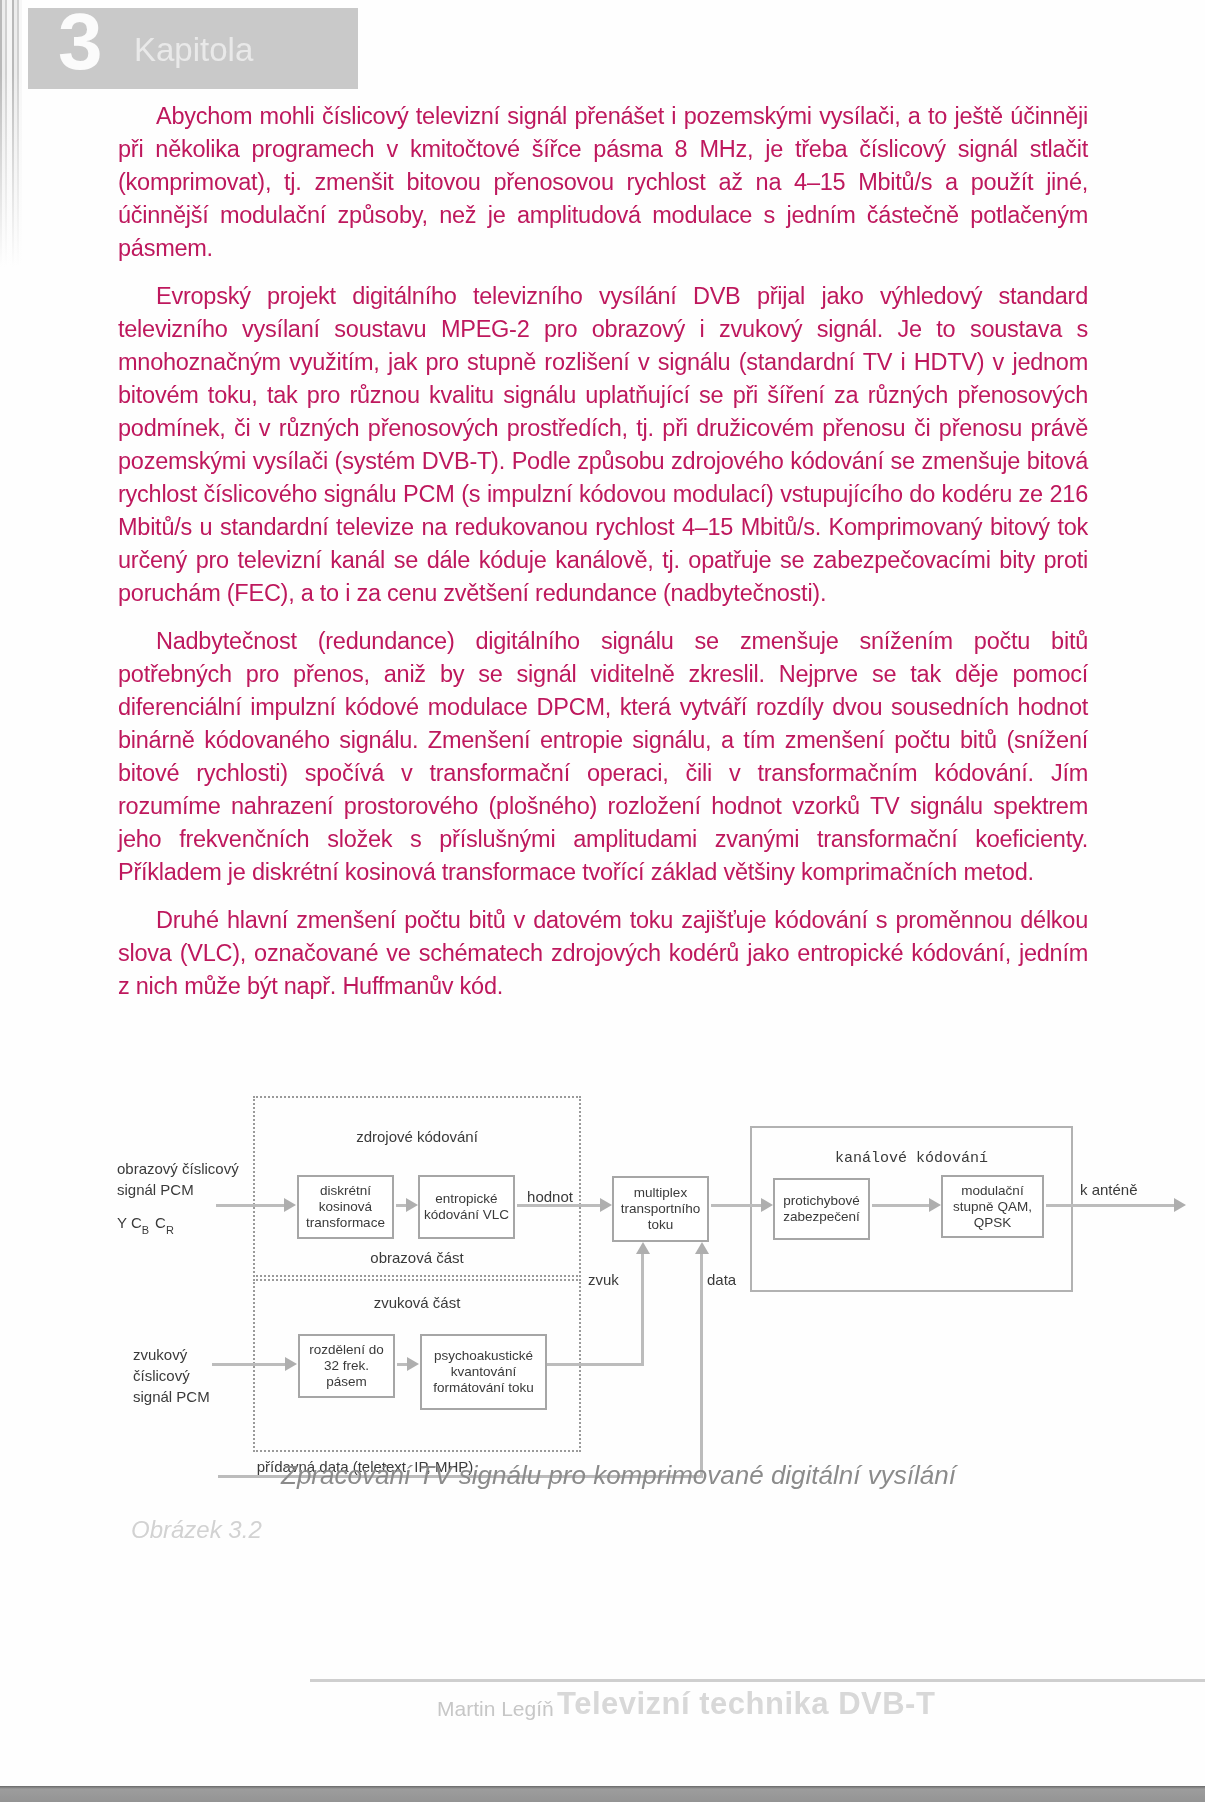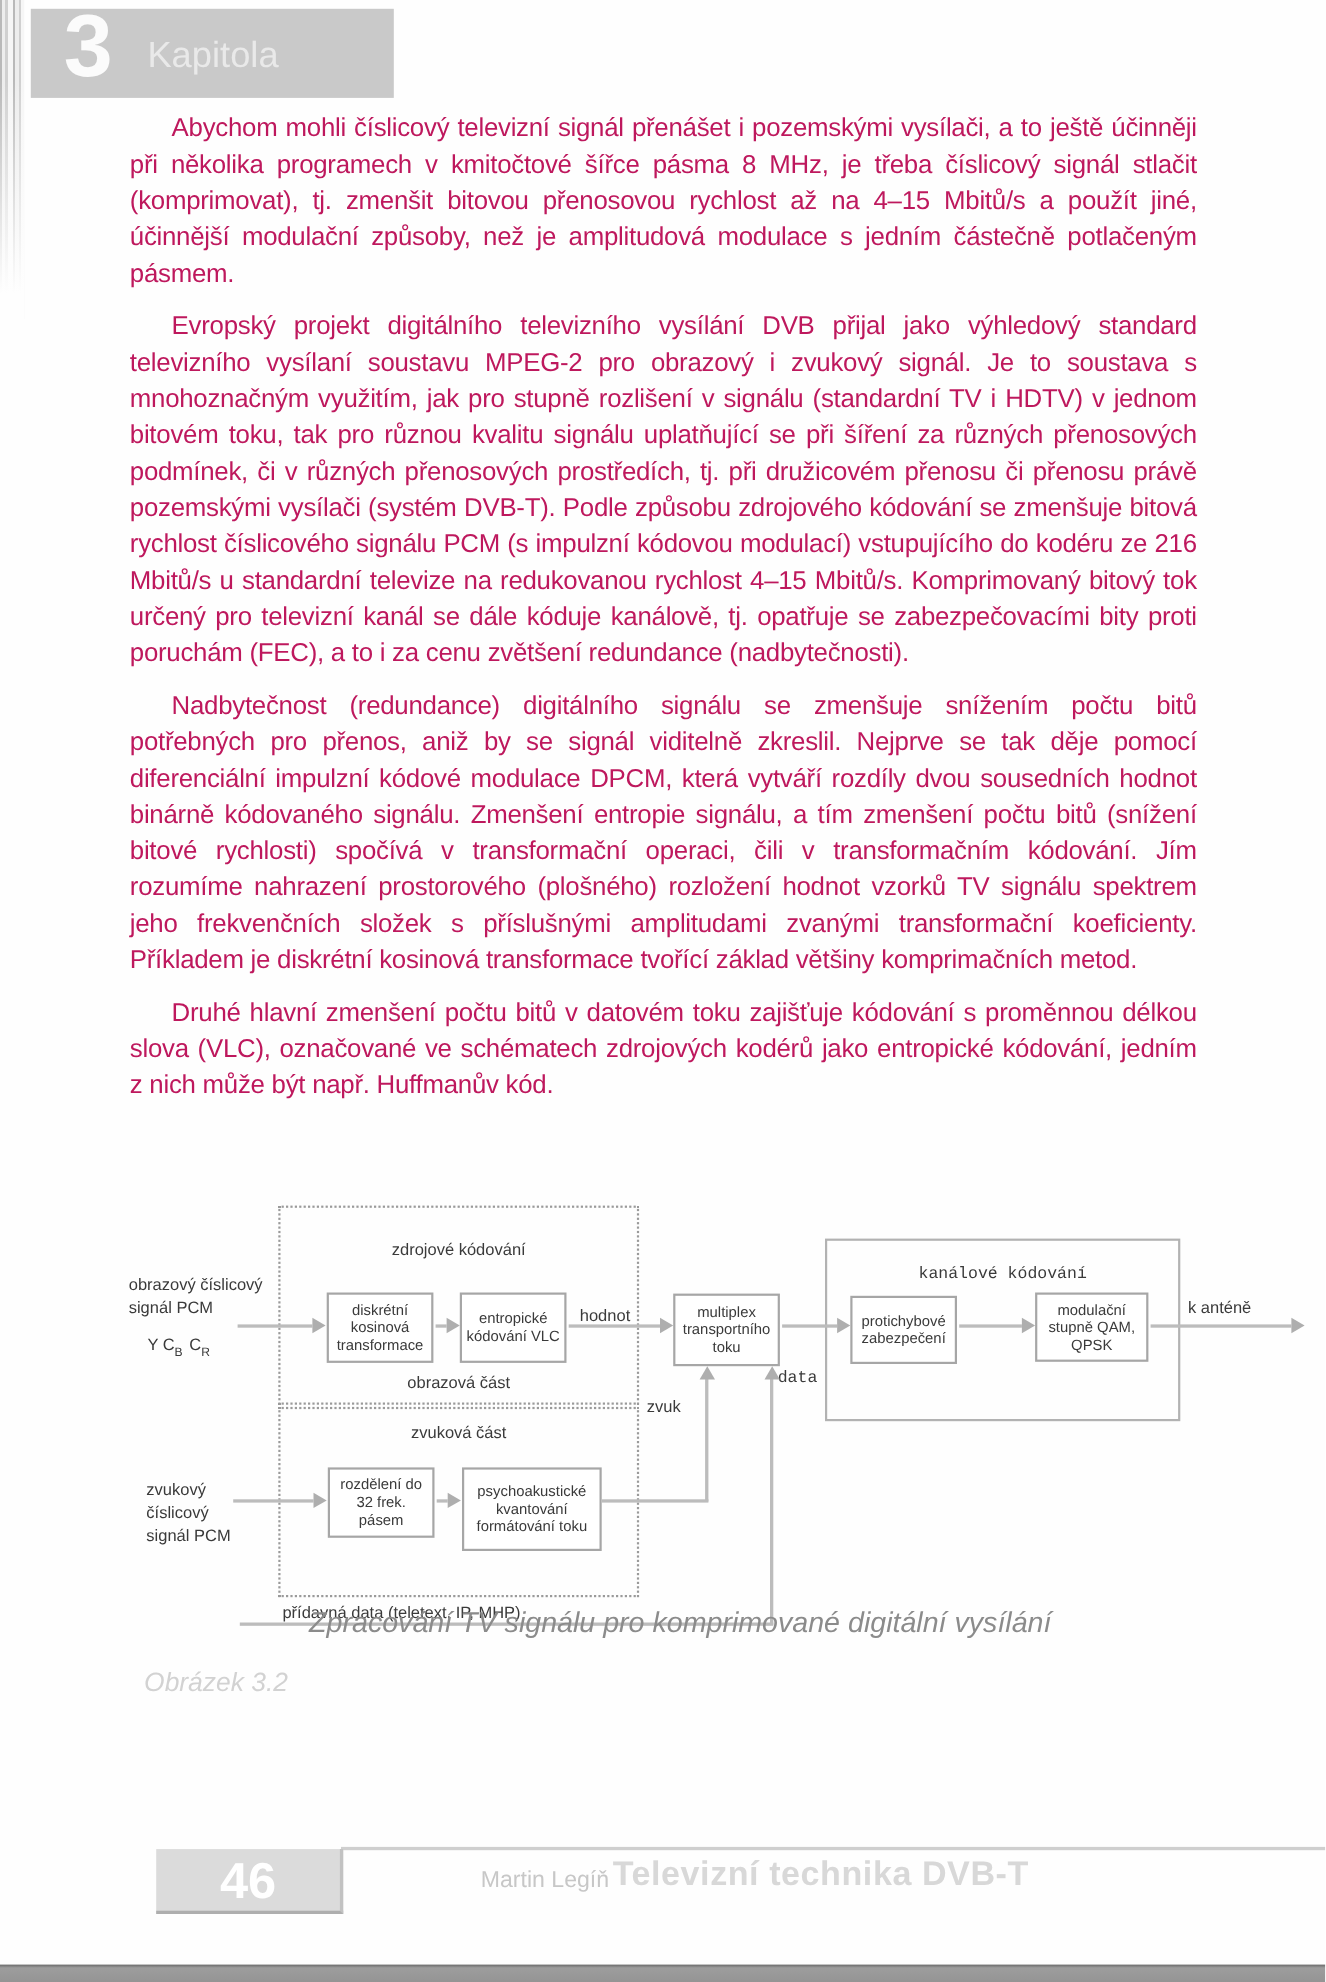--- a/index.html
+++ b/index.html
@@ -95,40 +95,40 @@
 
     <div class="dlabel center" style="left:253px;top:1126px;width:328px;">zdrojové kódování</div>
     <div class="dlabel center" style="left:253px;top:1247px;width:328px;">obrazová část</div>
     <div class="dlabel center" style="left:253px;top:1292px;width:328px;">zvuková část</div>
     <div class="dlabel center" style="left:750px;top:1148px;width:323px;font-family:Liberation Mono, monospace;">kanálové kódování</div>
 
     <div class="dlabel" style="left:117px;top:1158px;">
       <div>obrazový číslicový</div>
       <div>signál PCM</div>
     </div>
-    <div class="dlabel" style="left:134px;top:1212px;">
+    <div class="dlabel" style="left:117px;top:1212px;">
       <span>Y C</span><sub class="comp">B</sub><span class="comp-sp">C</span><sub class="comp">R</sub>
     </div>
     <div class="dlabel" style="left:133px;top:1344px;">
       <div>zvukový</div>
       <div>číslicový</div>
       <div>signál PCM</div>
     </div>
 
     <div class="dbox" style="left:297px;top:1175px;width:97px;height:64px;">diskrétní kosinová transformace</div>
     <div class="dbox" style="left:418px;top:1175px;width:97px;height:64px;">entropické kódování VLC</div>
     <div class="dbox" style="left:612px;top:1176px;width:97px;height:66px;">multiplex transportního toku</div>
     <div class="dbox" style="left:773px;top:1178px;width:97px;height:62px;">protichybové zabezpečení</div>
     <div class="dbox" style="left:941px;top:1175px;width:103px;height:63px;">modulační stupně QAM, QPSK</div>
     <div class="dbox" style="left:298px;top:1334px;width:97px;height:64px;padding:0 7px;">rozdělení do 32 frek. pásem</div>
     <div class="dbox" style="left:420px;top:1334px;width:127px;height:76px;">psychoakustické kvantování formátování toku</div>
 
     <div class="dlabel center" style="left:520px;top:1186px;width:60px;">hodnot</div>
     <div class="dlabel" style="left:588px;top:1269px;">zvuk</div>
-    <div class="dlabel" style="left:707px;top:1242px;font-family:Liberation Mono, monospace;">data</div>
+    <div class="dlabel" style="left:707px;top:1269px;">data</div>
     <div class="dlabel" style="left:1080px;top:1179px;">k anténě</div>
     <div class="dlabel center" style="left:240px;top:1456px;width:250px;">přídavná data (teletext, IP, MHP)</div>
 
     <div class="hl" style="left:216px;top:1204px;width:68px;"></div>
     <div class="ah-r" style="left:284px;top:1198px;"></div>
 
     <div class="hl" style="left:396px;top:1204px;width:10px;"></div>
     <div class="ah-r" style="left:406px;top:1198px;"></div>
 
     <div class="hl" style="left:517px;top:1204px;width:83px;"></div>
@@ -156,19 +156,18 @@
     <div class="hl" style="left:218px;top:1475px;width:485px;"></div>
     <div class="vl" style="left:700px;top:1252px;height:225px;"></div>
     <div class="ah-u" style="left:695px;top:1242px;"></div>
 
   </div>
 
   <span class="cap-label">Obrázek 3.2</span>
   <span class="cap-text">Zpracování TV signálu pro komprimované digitální vysílání</span>
 
   <div class="footer-line"></div>
-  <div class="pagenum-box">46</div>
   <span class="footer-author">Martin Legíň</span>
   <span class="footer-title">Televizní technika DVB-T</span>
 
   <div class="bottom-strip"></div>
 
 </div>
 
 </body></html>

